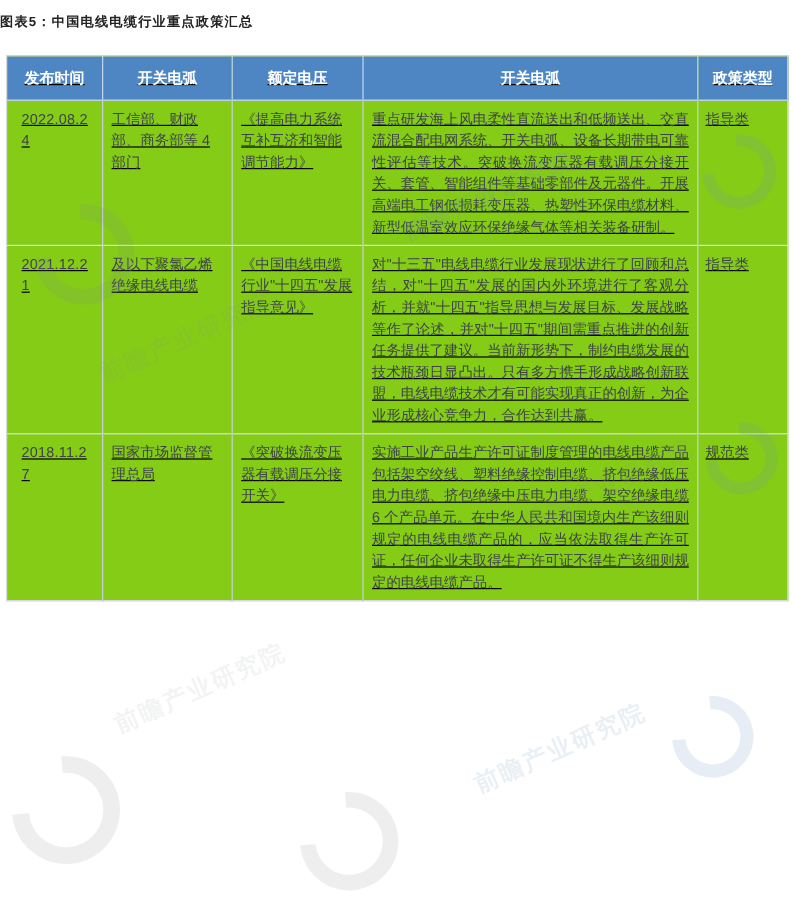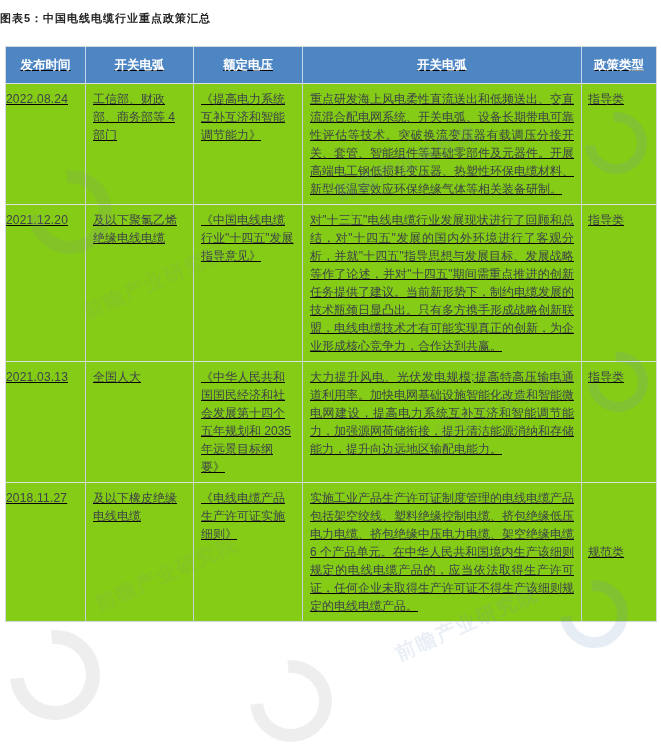--- a/index.html
+++ b/index.html
@@ -23,21 +23,21 @@
     border-right:1px solid rgba(255,255,255,0.65);
   }
   thead th:last-child{border-right:none;}
   tbody td{
     font-size:12px;color:#3e4347;vertical-align:top;
     padding:6px 7px;line-height:18px;
     border-right:1px solid #c7d1db;border-top:1px solid #dce0e4;
     word-break:break-all;
   }
   tbody td:last-child{border-right:none;}
-  td.date{padding-left:0;letter-spacing:0.2px;}
+  td.date{padding-left:12px;letter-spacing:0.2px;}
   td.content{text-align:justify;}
   td.type{padding-left:6px;padding-right:2px;}
   tbody tr:nth-child(4) td.type{vertical-align:middle;}
   
   .wm-layer{position:absolute;left:0;top:0;width:661px;height:755px;pointer-events:none;z-index:3;}
   .wm{
     position:absolute;font-size:20px;font-weight:bold;color:#8a9096;
     opacity:0.10;transform:rotate(-24deg);white-space:nowrap;letter-spacing:2px;
   }
   .wm.blue{color:#6f94c2;opacity:0.14;}
@@ -84,37 +84,30 @@
   </thead>
   <tbody id="table-body">
       <tr>
         <td class="date">2022.08.24</td>
         <td class="issuer">工信部、财政部、商务部等 4 部门</td>
         <td class="policy">《提高电力系统互补互济和智能调节能力》</td>
         <td class="content">重点研发海上风电柔性直流送出和低频送出、交直流混合配电网系统、开关电弧、设备长期带电可靠性评估等技术。突破换流变压器有载调压分接开关、套管、智能组件等基础零部件及元器件。开展高端电工钢低损耗变压器、热塑性环保电缆材料、新型低温室效应环保绝缘气体等相关装备研制。</td>
         <td class="type">指导类</td>
       </tr>
       <tr>
-        <td class="date">2021.12.20</td>
+        <td class="date">2021.12.21</td>
         <td class="issuer">及以下聚氯乙烯绝缘电线电缆</td>
         <td class="policy">《中国电线电缆行业"十四五"发展指导意见》</td>
         <td class="content">对"十三五"电线电缆行业发展现状进行了回顾和总结，对"十四五"发展的国内外环境进行了客观分析，并就"十四五"指导思想与发展目标、发展战略等作了论述，并对"十四五"期间需重点推进的创新任务提供了建议。当前新形势下，制约电缆发展的技术瓶颈日显凸出。只有多方携手形成战略创新联盟，电线电缆技术才有可能实现真正的创新，为企业形成核心竞争力，合作达到共赢。</td>
         <td class="type">指导类</td>
       </tr>
       <tr>
-        <td class="date">2021.03.13</td>
-        <td class="issuer">全国人大</td>
-        <td class="policy">《中华人民共和国国民经济和社会发展第十四个五年规划和 2035 年远景目标纲要》</td>
-        <td class="content">大力提升风电、光伏发电规模;提高特高压输电通道利用率。加快电网基础设施智能化改造和智能微电网建设，提高电力系统互补互济和智能调节能力，加强源网荷储衔接，提升清洁能源消纳和存储能力，提升向边远地区输配电能力。</td>
-        <td class="type">指导类</td>
-      </tr>
-      <tr>
         <td class="date">2018.11.27</td>
-        <td class="issuer">及以下橡皮绝缘电线电缆</td>
-        <td class="policy">《电线电缆产品生产许可证实施细则》</td>
+        <td class="issuer">国家市场监督管理总局</td>
+        <td class="policy">《突破换流变压器有载调压分接开关》</td>
         <td class="content">实施工业产品生产许可证制度管理的电线电缆产品包括架空绞线、塑料绝缘控制电缆、挤包绝缘低压电力电缆、挤包绝缘中压电力电缆、架空绝缘电缆 6 个产品单元。在中华人民共和国境内生产该细则规定的电线电缆产品的，应当依法取得生产许可证，任何企业未取得生产许可证不得生产该细则规定的电线电缆产品。</td>
         <td class="type">规范类</td>
       </tr>
     </tbody>
 </table>
 
 <div class="wm-layer">
   <span class="wm wm1">前瞻产业研究院</span>
   <span class="wm wm2 blue">前瞻产业研究院</span>
   <span class="wm wm3">前瞻产业研究院</span>

